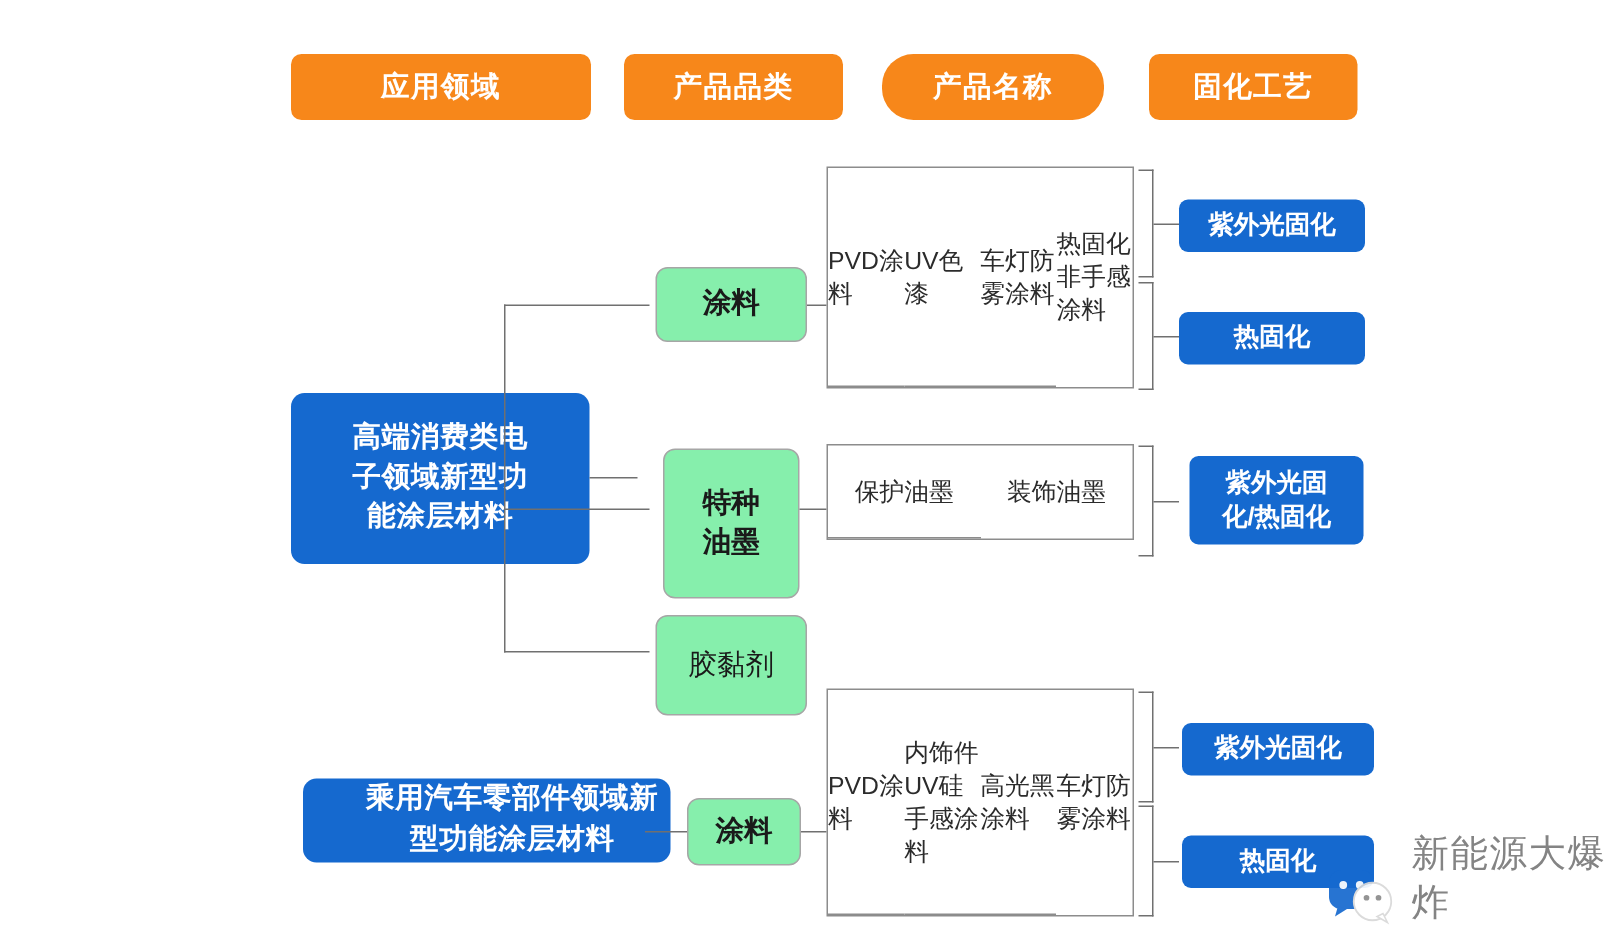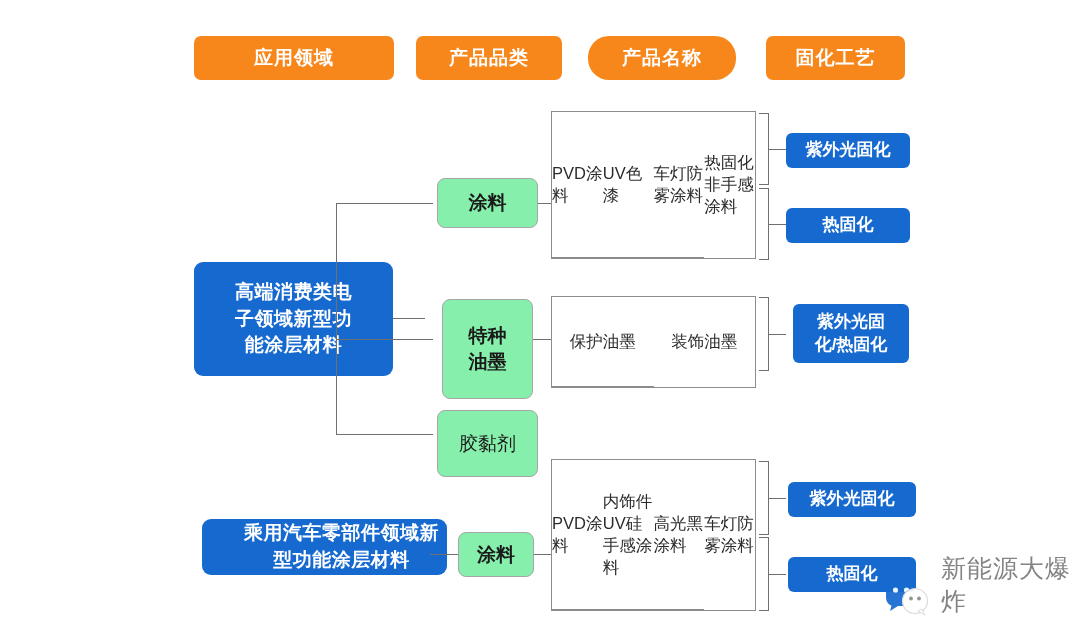--- a/index.html
+++ b/index.html
@@ -136,21 +136,21 @@
   <div class="abs h-line" style="left:490px;top:203px;width:13px;"></div>
   <div class="abs h-line" style="left:485px;top:339px;width:18px;"></div>
 
   <div class="abs prodgrp" style="left:503px;top:111px;width:205px;height:148px;">
     <div class="prow">PVD涂料</div>
     <div class="prow">UV色漆</div>
     <div class="prow">车灯防雾涂料</div>
     <div class="prow">热固化非手感涂料</div>
   </div>
 
-  <div class="abs prodgrp" style="left:503px;top:296px;width:205px;height:92px;">
+  <div class="abs prodgrp" style="left:503px;top:296px;width:205px;height:64px;">
     <div class="prow">保护油墨</div>
     <div class="prow">装饰油墨</div>
   </div>
 
   <div class="abs brk" style="left:711px;top:113px;width:10px;height:72px;"></div>
   <div class="abs h-line" style="left:721px;top:149px;width:17px;"></div>
 
   <div class="abs brk" style="left:711px;top:188px;width:10px;height:72px;"></div>
   <div class="abs h-line" style="left:721px;top:224px;width:17px;"></div>
 

